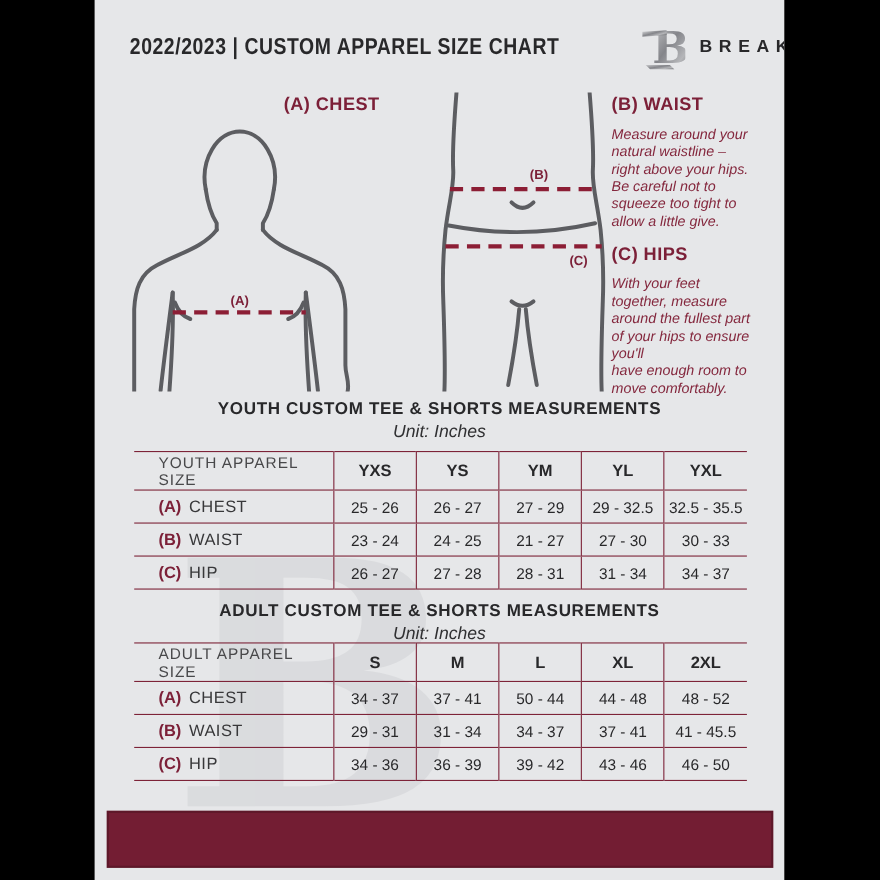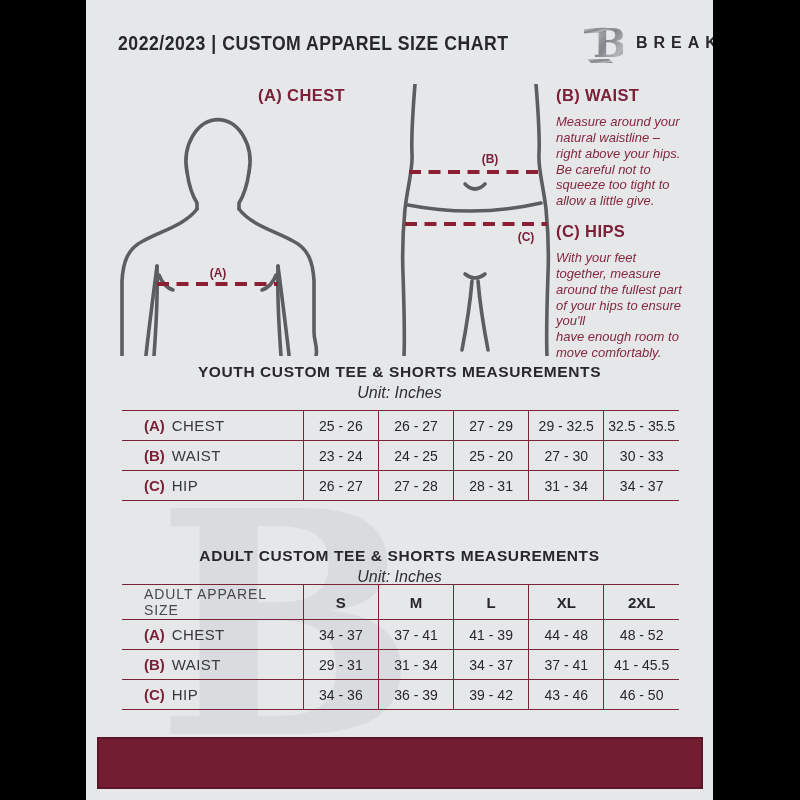--- a/index.html
+++ b/index.html
@@ -187,37 +187,45 @@
     <table class="size-table tbl-youth">
       <colgroup>
         <col class="c-size">
           <col class="c-val">
           <col class="c-val">
           <col class="c-val">
           <col class="c-val">
           <col class="c-val">
       </colgroup>
       <tbody>
+          <tr class="hdr">
+        <td class="first">YOUTH APPAREL SIZE</td>
+        <td>YXS</td>
+        <td>YS</td>
+        <td>YM</td>
+        <td>YL</td>
+        <td>YXL</td>
+      </tr>
       <tr class="row">
         <td class="first">
           <span class="row-prefix">(A)</span><span class="row-label">CHEST</span>
         </td>
         <td>25 - 26</td>
         <td>26 - 27</td>
         <td>27 - 29</td>
         <td>29 - 32.5</td>
         <td>32.5 - 35.5</td>
       </tr>
       <tr class="row">
         <td class="first">
           <span class="row-prefix">(B)</span><span class="row-label">WAIST</span>
         </td>
         <td>23 - 24</td>
         <td>24 - 25</td>
-        <td>25 - 20</td>
+        <td>21 - 27</td>
         <td>27 - 30</td>
         <td>30 - 33</td>
       </tr>
       <tr class="row">
         <td class="first">
           <span class="row-prefix">(C)</span><span class="row-label">HIP</span>
         </td>
         <td>26 - 27</td>
         <td>27 - 28</td>
         <td>28 - 31</td>
@@ -247,21 +255,21 @@
         <td>L</td>
         <td>XL</td>
         <td>2XL</td>
       </tr>
       <tr class="row">
         <td class="first">
           <span class="row-prefix">(A)</span><span class="row-label">CHEST</span>
         </td>
         <td>34 - 37</td>
         <td>37 - 41</td>
-        <td>41 - 39</td>
+        <td>50 - 44</td>
         <td>44 - 48</td>
         <td>48 - 52</td>
       </tr>
       <tr class="row">
         <td class="first">
           <span class="row-prefix">(B)</span><span class="row-label">WAIST</span>
         </td>
         <td>29 - 31</td>
         <td>31 - 34</td>
         <td>34 - 37</td>

